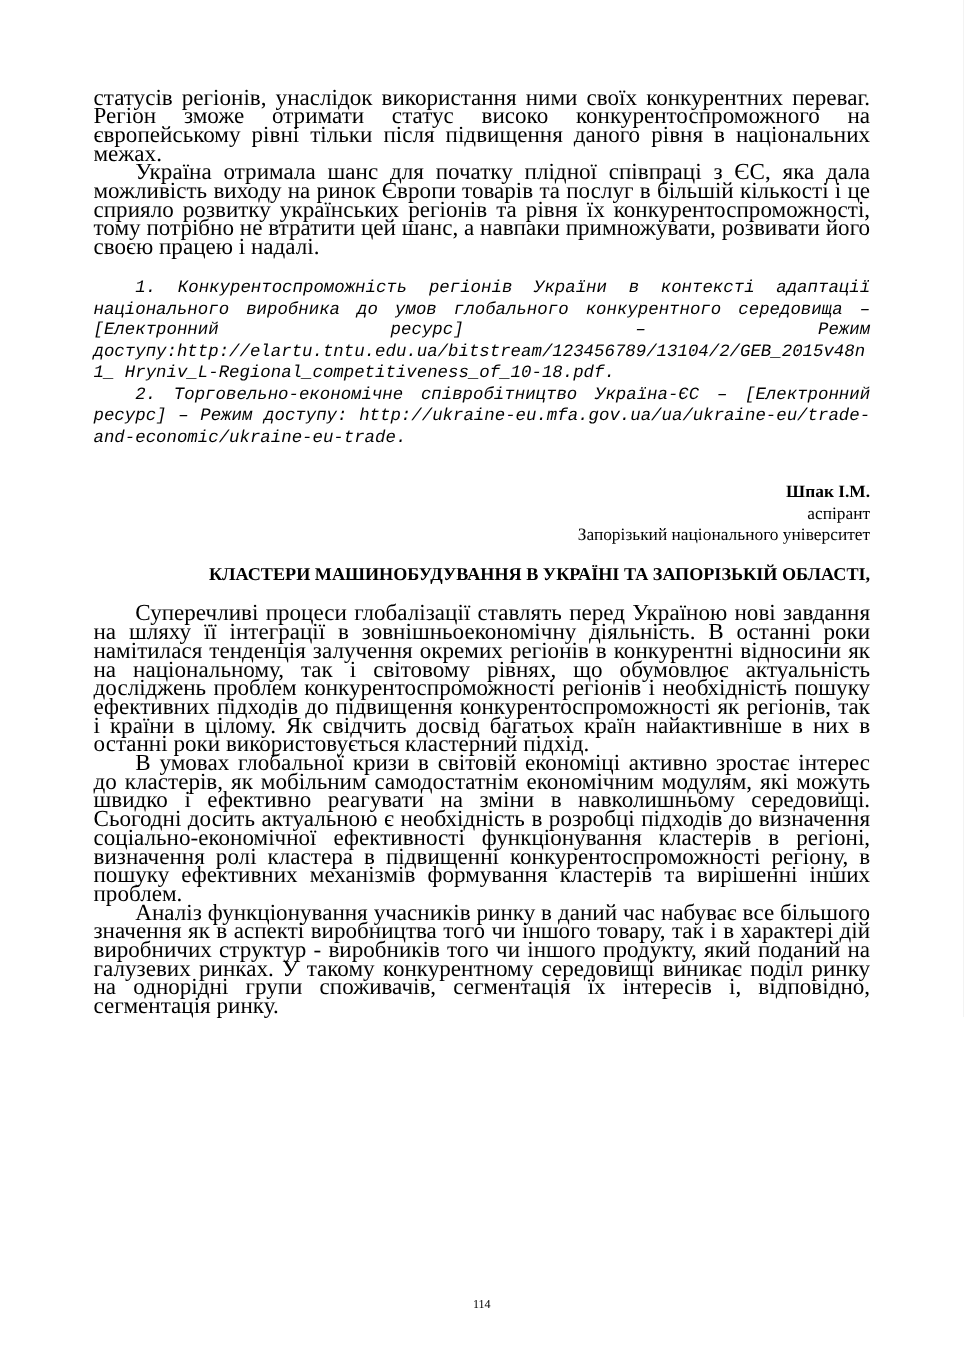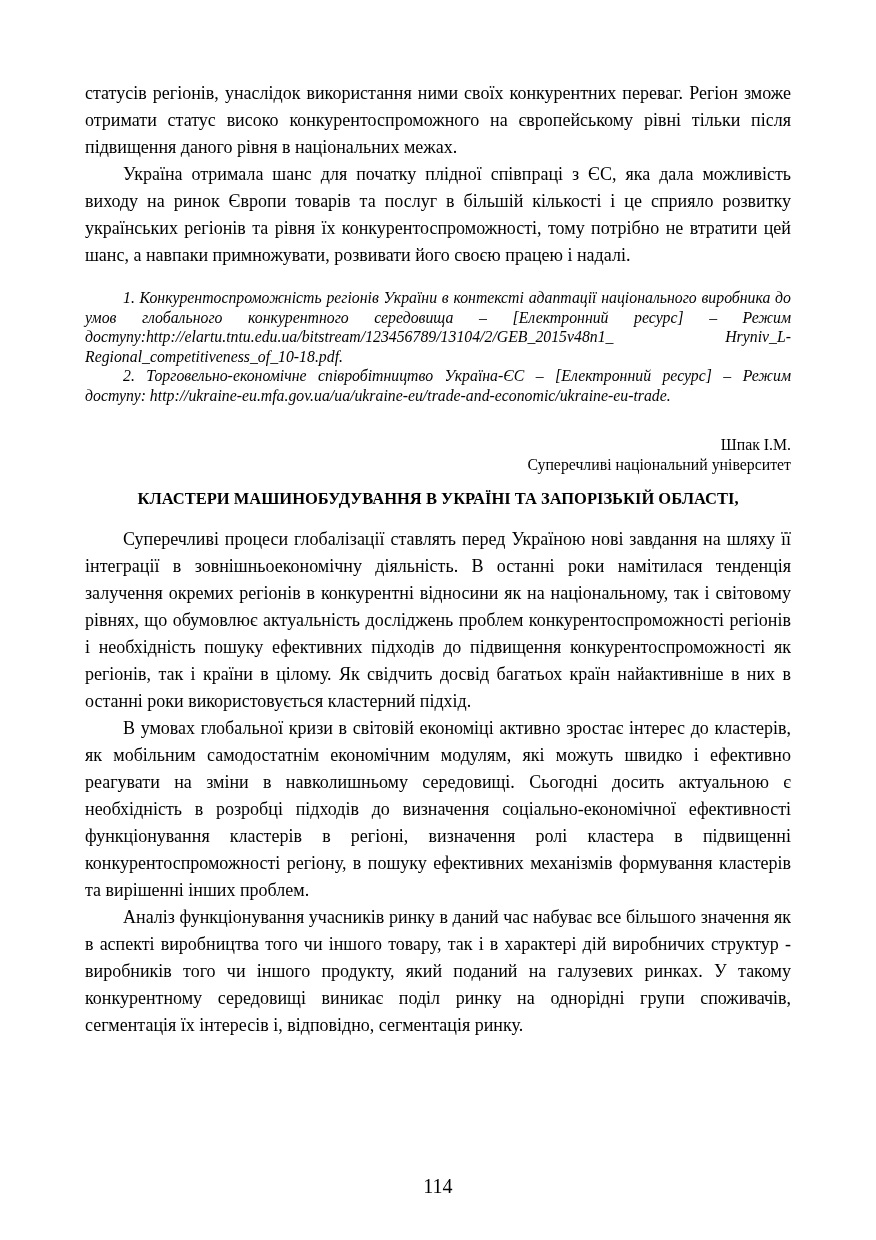--- a/index.html
+++ b/index.html
@@ -14,79 +14,81 @@
     color: #000;
     overflow: hidden;
   }
   .content {
     position: absolute;
     left: 85px;
     right: 85px;
     top: 80px;
   }
   .body-text {
-    font-size: 18px;
-    line-height: 27px;
+    font-size: 21px;
+    line-height: 17px;
     text-align: justify;
     text-indent: 38px;
   }
   .no-indent { text-indent: 0; }
   .references {
     margin-top: 19px;
     font-style: italic;
   }
   .reference {
     font-size: 15.8px;
     line-height: 19.5px;
     text-align: justify;
     text-indent: 38px;
     overflow-wrap: anywhere;
     word-break: break-word;
+    font-family: Liberation Mono, monospace;
   }
   .author-block {
     margin-top: 30px;
     text-align: right;
     font-size: 15.8px;
     line-height: 19.5px;
   }
-  .author-name { font-weight: normal; }
+  .author-name { font-weight: bold; }
   .article-title {
     margin: 14px 0 16px 0;
-    text-align: center;
+    text-align: right;
     font-weight: bold;
     font-size: 16.5px;
     line-height: 22px;
   }
   .page-number {
     position: absolute;
     bottom: 44px;
     left: 0;
     width: 100%;
     text-align: center;
-    font-size: 20px;
+    font-size: 11px;
     line-height: 19.5px;
   }
 </style>
 </head>
 <body>
 
 <div class="page">
   <div class="content">
 
     <p class="body-text no-indent">статусів регіонів, унаслідок використання ними своїх конкурентних переваг. Регіон зможе отримати статус високо конкурентоспроможного на європейському рівні тільки після підвищення даного рівня в національних межах.</p>
     <p class="body-text">Україна отримала шанс для початку плідної співпраці з ЄС, яка дала можливість виходу на ринок Європи товарів та послуг в більшій кількості і це сприяло розвитку українських регіонів та рівня їх конкурентоспроможності, тому потрібно не втратити цей шанс, а навпаки примножувати, розвивати його своєю працею і надалі.</p>
 
     <div class="references">
       <p class="reference">1. Конкурентоспроможність регіонів України в контексті адаптації національного виробника до умов глобального конкурентного середовища – [Електронний ресурс] – Режим доступу:http://elartu.tntu.edu.ua/bitstream/123456789/13104/2/GEB_2015v48n1_ Hryniv_L-Regional_competitiveness_of_10-18.pdf.</p>
       <p class="reference">2. Торговельно-економічне співробітництво Україна-ЄС – [Електронний ресурс] – Режим доступу: http://ukraine-eu.mfa.gov.ua/ua/ukraine-eu/trade-and-economic/ukraine-eu-trade.</p>
     </div>
 
     <div class="author-block">
       <div class="author-name">Шпак І.М.</div>
-      <div>Суперечливі національний університет</div>
+      <div>аспірант</div>
+      <div>Запорізький національного університет</div>
     </div>
 
     <div class="article-title">
       <div>КЛАСТЕРИ МАШИНОБУДУВАННЯ В УКРАЇНІ ТА ЗАПОРІЗЬКІЙ ОБЛАСТІ,</div>
     </div>
 
     <div>
       <p class="body-text">Суперечливі процеси глобалізації ставлять перед Україною нові завдання на шляху її інтеграції в зовнішньоекономічну діяльність. В останні роки намітилася тенденція залучення окремих регіонів в конкурентні відносини як на національному, так і світовому рівнях, що обумовлює актуальність досліджень проблем конкурентоспроможності регіонів і необхідність пошуку ефективних підходів до підвищення конкурентоспроможності як регіонів, так і країни в цілому. Як свідчить досвід багатьох країн найактивніше в них в останні роки використовується кластерний підхід.</p>
       <p class="body-text">В умовах глобальної кризи в світовій економіці активно зростає інтерес до кластерів, як мобільним самодостатнім економічним модулям, які можуть швидко і ефективно реагувати на зміни в навколишньому середовищі. Сьогодні досить актуальною є необхідність в розробці підходів до визначення соціально-економічної ефективності функціонування кластерів в регіоні, визначення ролі кластера в підвищенні конкурентоспроможності регіону, в пошуку ефективних механізмів формування кластерів та вирішенні інших проблем.</p>
       <p class="body-text">Аналіз функціонування учасників ринку в даний час набуває все більшого значення як в аспекті виробництва того чи іншого товару, так і в характері дій виробничих структур - виробників того чи іншого продукту, який поданий на галузевих ринках. У такому конкурентному середовищі виникає поділ ринку на однорідні групи споживачів, сегментація їх інтересів і, відповідно, сегментація ринку.</p>

